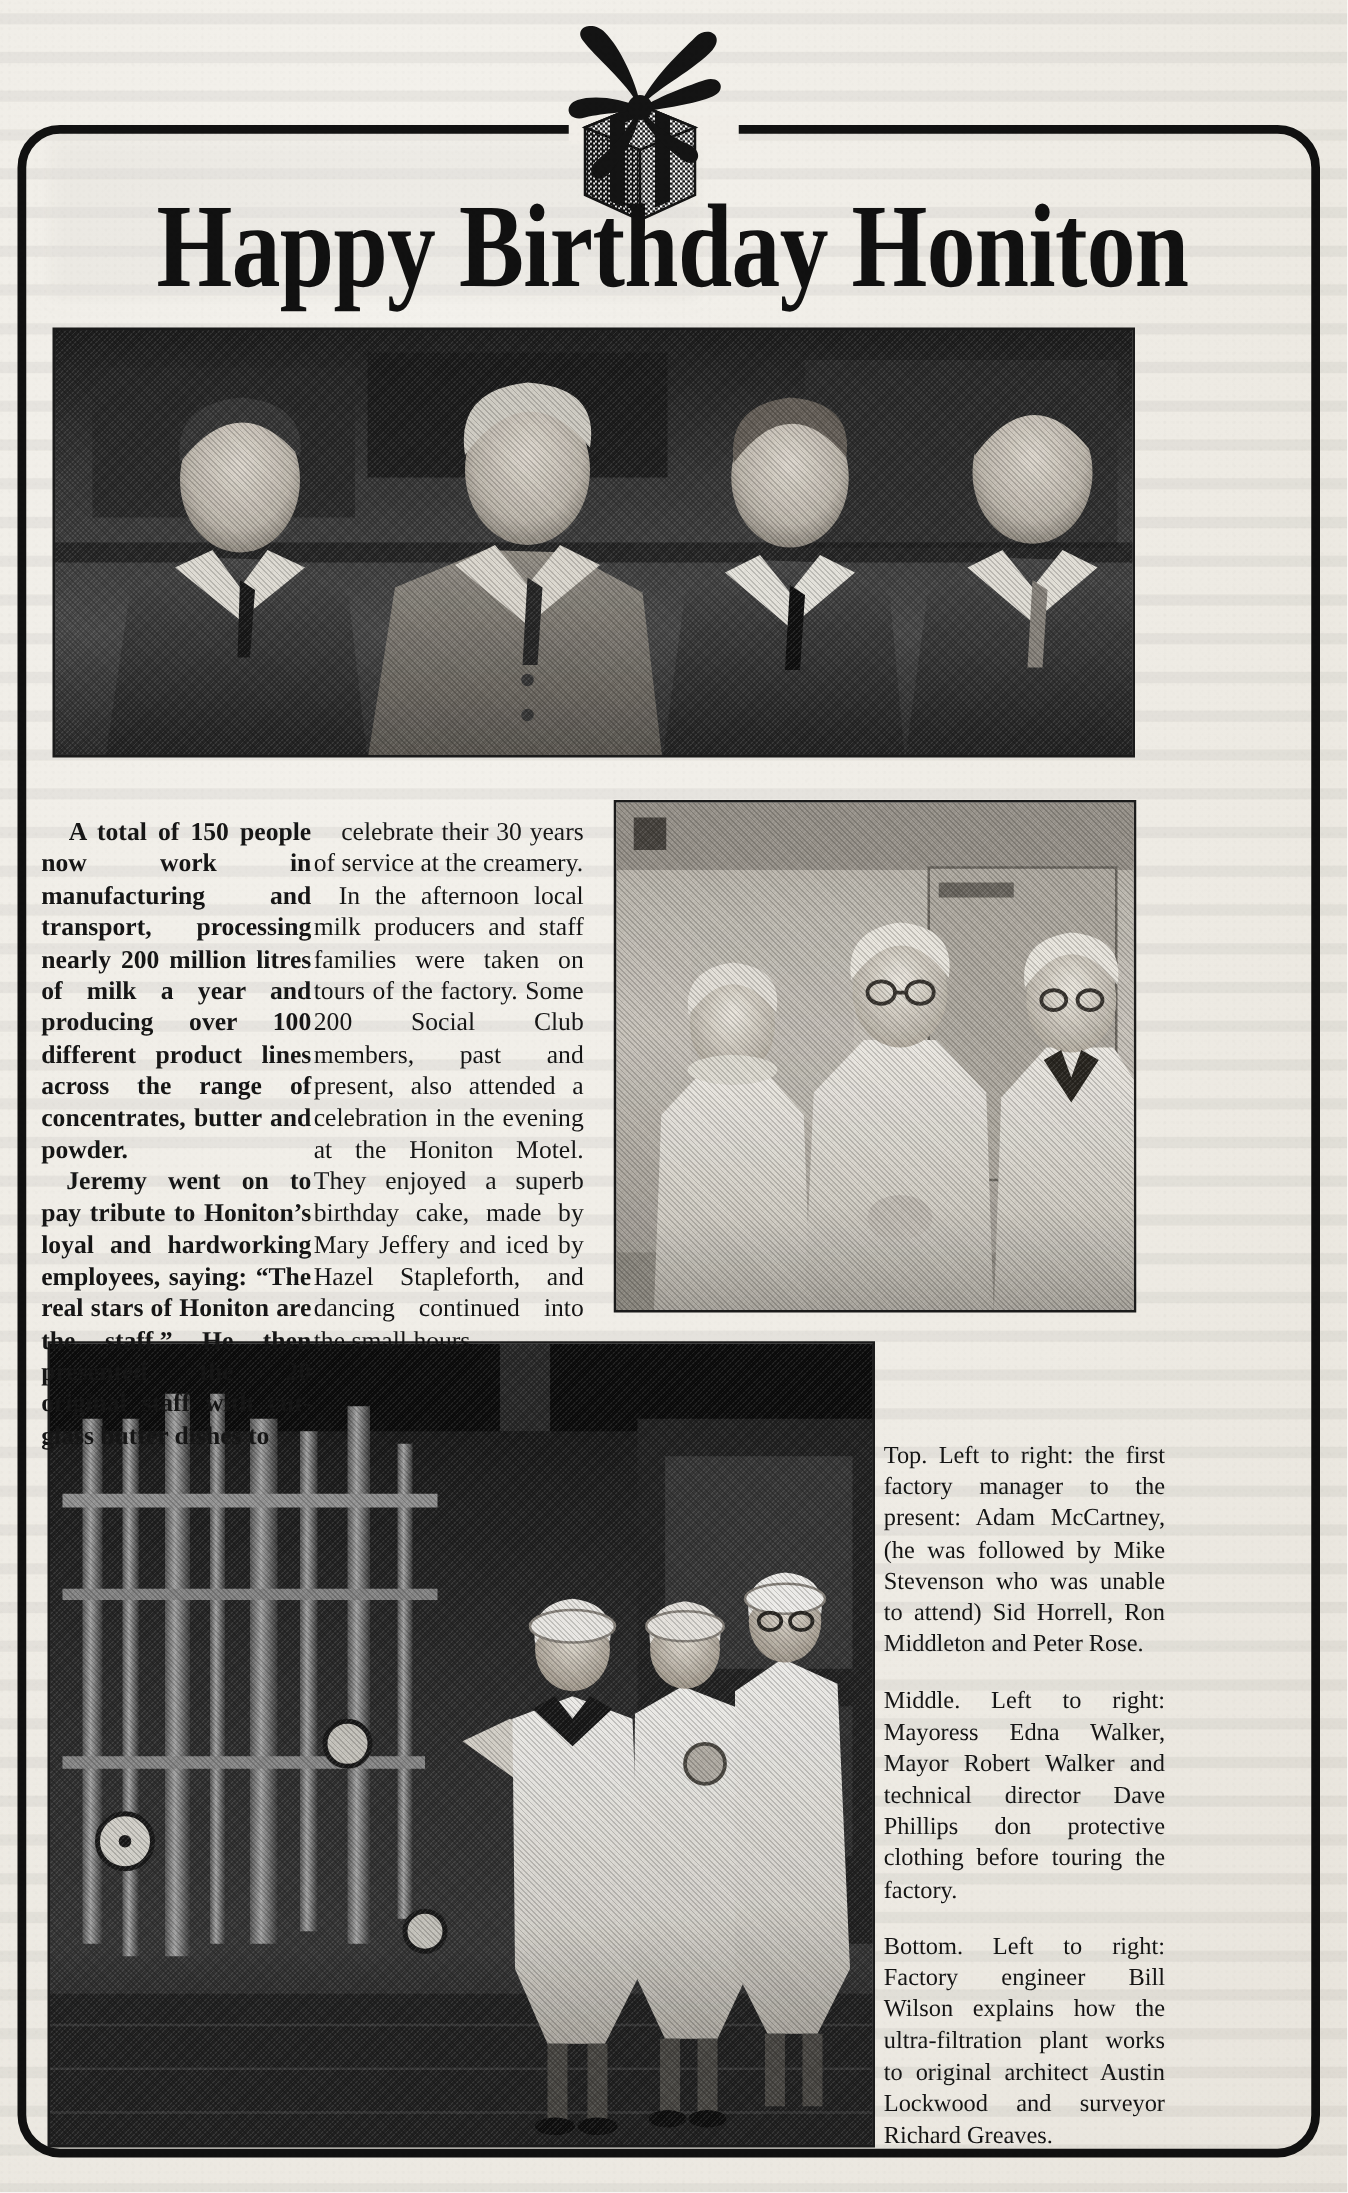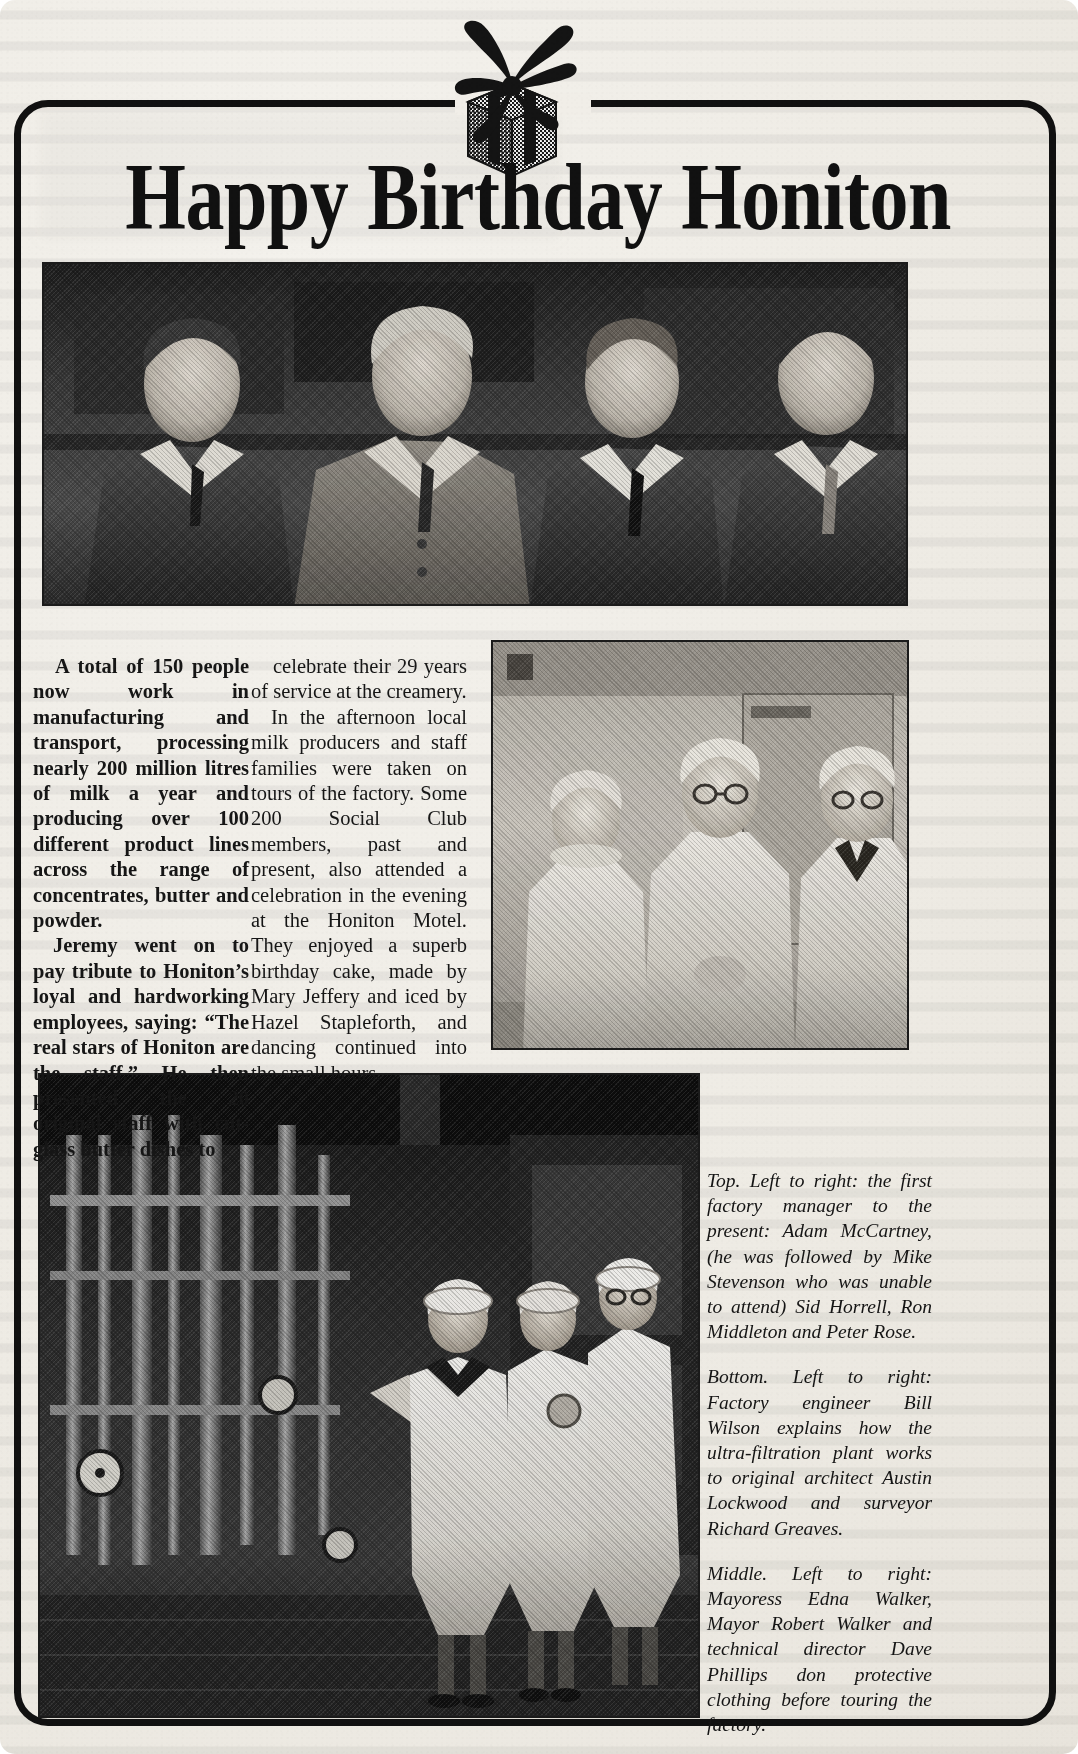--- a/index.html
+++ b/index.html
@@ -10,21 +10,20 @@
   }
   .page {
     position: relative;
     width: 1078px;
     height: 1754px;
     overflow: hidden;
     background:
       radial-gradient(ellipse at 30% 20%, #f4f2ed 0%, #eeebe4 60%, #e8e4dc 100%);
     font-family: "Liberation Serif", serif;
     color: #121212;
-    border-radius: 15px;
   }
 
   
   .showthrough {
     position: absolute;
     inset: 0;
     opacity: 0.085;
     pointer-events: none;
     background:
       repeating-linear-gradient(
@@ -162,26 +161,24 @@
   #col-1 { left: 33px; top: 654px; width: 216px; font-weight: bold; }
   #col-2 { left: 251px; top: 654px; width: 216px; }
 
   
   #captions {
     position: absolute;
     left: 707px;
     top: 1152px;
     width: 225px;
     font-family: "Liberation Serif", serif;
-    font-style: italic;
     font-size: 19.5px;
     line-height: 25.2px;
     text-align: justify;
     color: #151515;
-    margin-top: 16px;
   }
   #captions p { margin: 0 0 20px 0; }
   #captions p:last-child { margin-bottom: 0; }
 </style>
 </head>
 <body>
 
 <div class="page">
 
   <div class="showthrough"></div>
@@ -452,24 +449,24 @@
     </svg>
     <div class="halftone"></div>
   </div>
 
   <div class="col" id="col-1">
     <p class="first">A total of 150 people now work in manufacturing and transport, processing nearly 200 million litres of milk a year and producing over 100 different product lines across the range of concentrates, butter and powder.</p>
     <p>Jeremy went on to pay tribute to Honiton’s loyal and hardworking employees, saying: “The real stars of Honiton are the staff.” He then presented the 20 original staff with cut-glass butter dishes to</p>
   </div>
 
   <div class="col" id="col-2">
-    <p class="first">celebrate their 29 years of service at the creamery.</p>
+    <p class="first">celebrate their 30 years of service at the creamery.</p>
     <p>In the afternoon local milk producers and staff families were taken on tours of the factory. Some 200 Social Club members, past and present, also attended a celebration in the evening at the Honiton Motel. They enjoyed a superb birthday cake, made by Mary Jeffery and iced by Hazel Stapleforth, and dancing continued into the small hours.</p>
   </div>
 
   <div id="captions">
     <p>Top. Left to right: the first factory manager to the present: Adam McCartney, (he was followed by Mike Stevenson who was unable to attend) Sid Horrell, Ron Middleton and Peter Rose.</p>
+    <p>Middle. Left to right: Mayoress Edna Walker, Mayor Robert Walker and technical director Dave Phillips don protective clothing before touring the factory.</p>
     <p>Bottom. Left to right: Factory engineer Bill Wilson explains how the ultra-filtration plant works to original architect Austin Lockwood and surveyor Richard Greaves.</p>
-    <p>Middle. Left to right: Mayoress Edna Walker, Mayor Robert Walker and technical director Dave Phillips don protective clothing before touring the factory.</p>
   </div>
 
   <div class="grain"></div>
 </div>
 
 </body></html>

